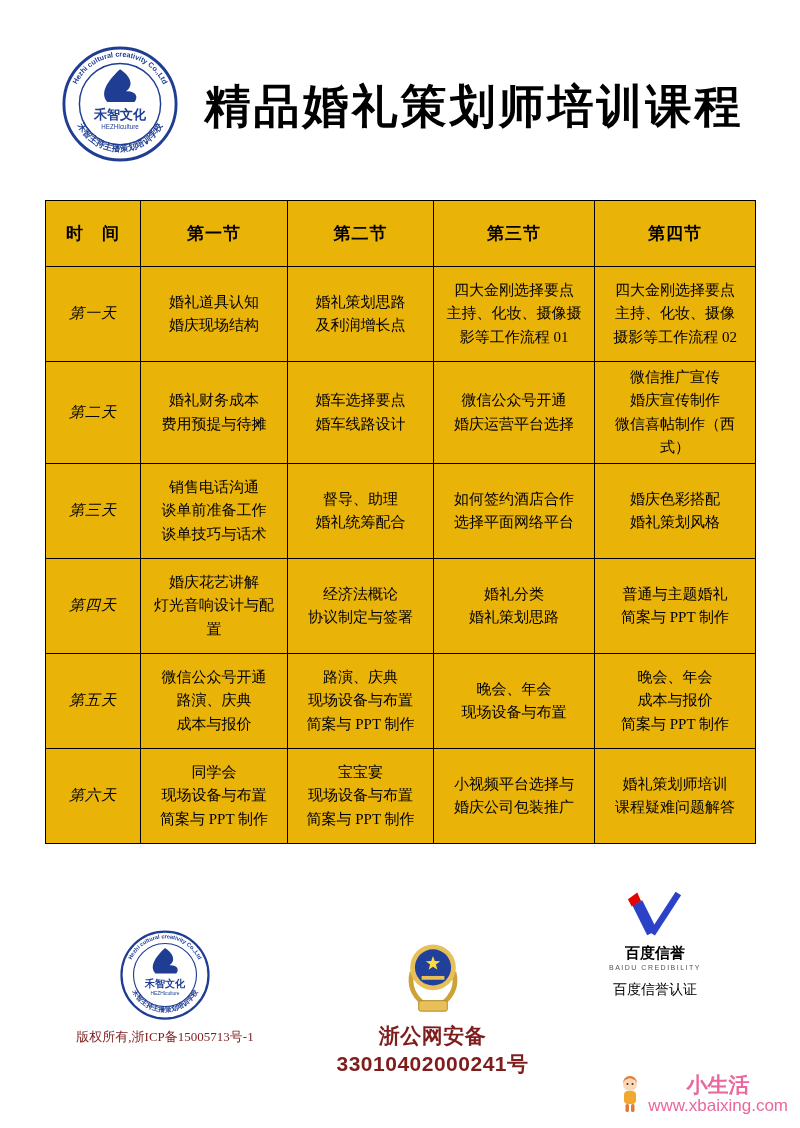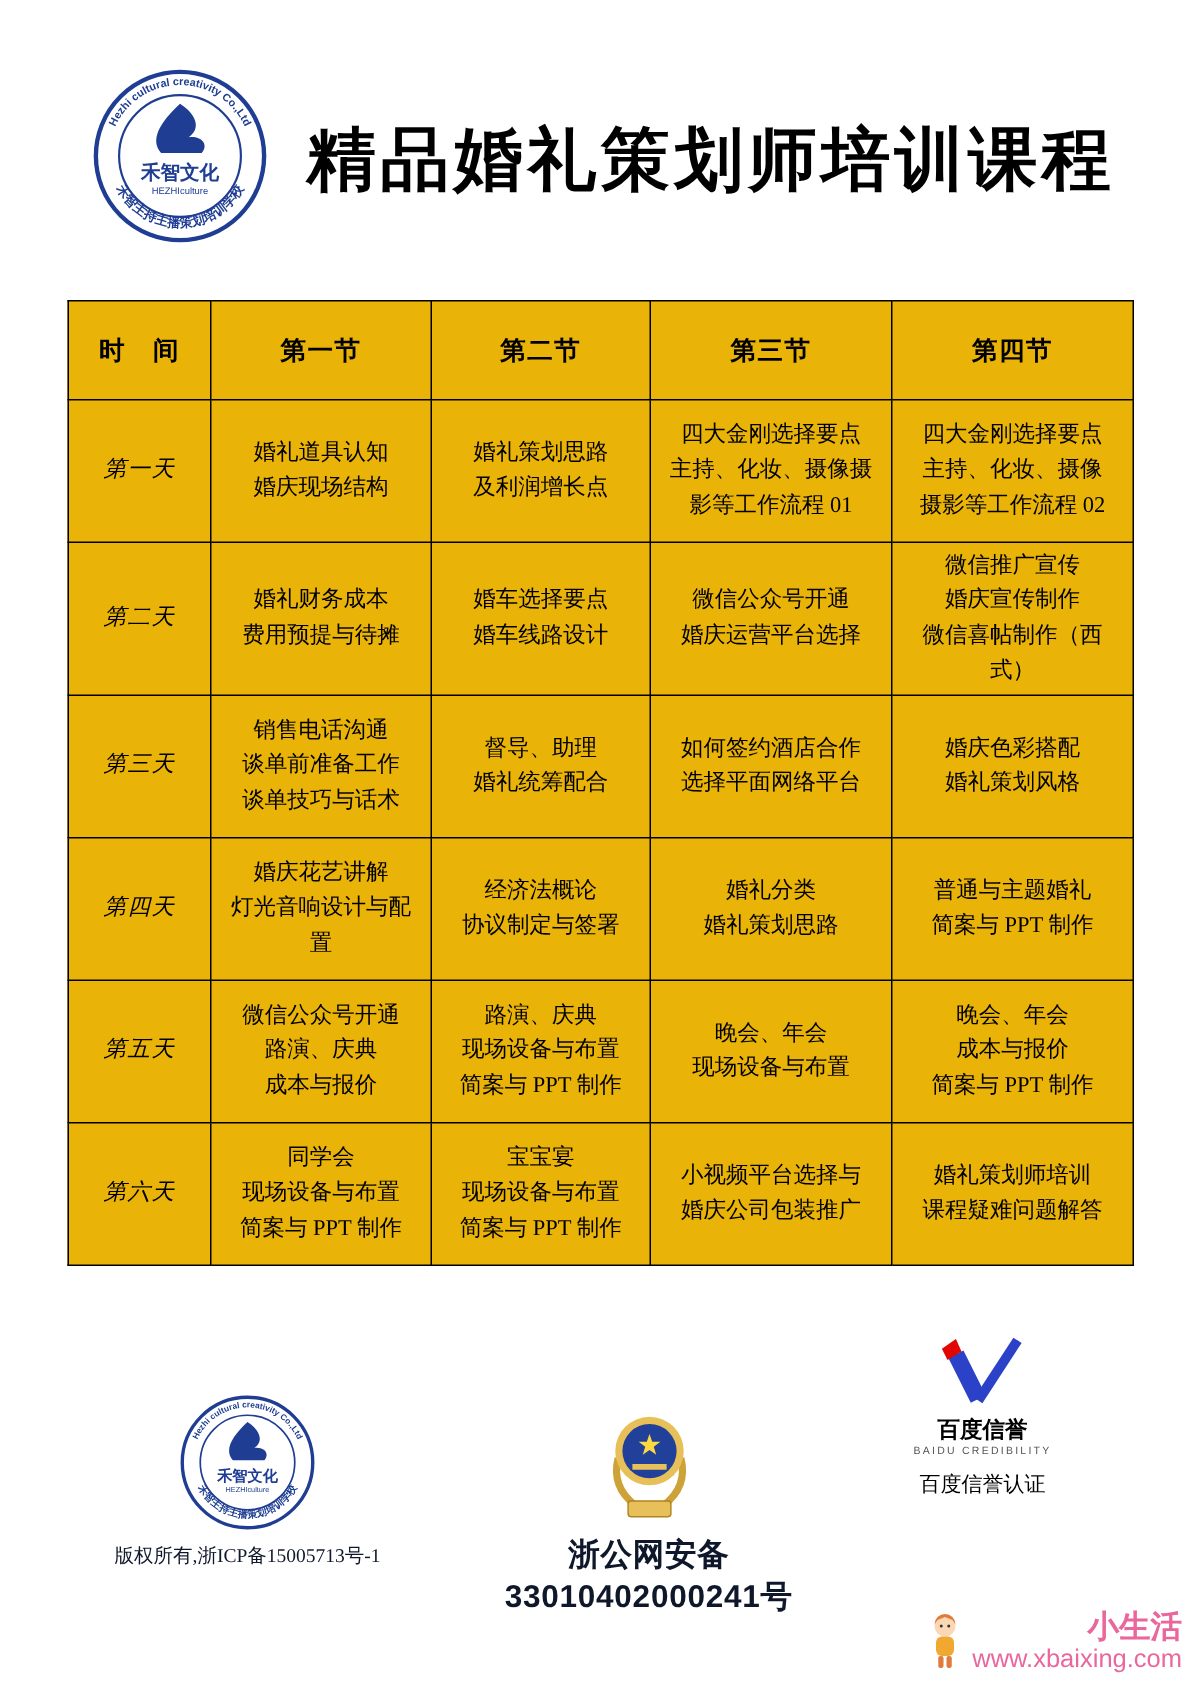--- a/index.html
+++ b/index.html
@@ -38,34 +38,34 @@
   col.c-s1 { width:147px; }
   col.c-s2 { width:146px; }
   col.c-s3 { width:161px; }
   col.c-s4 { width:161px; }
 
   
   .cert { position:absolute; text-align:center; }
   .cert-left   { left:65px;  width:200px; top:930px; }
   .cert-center { left:310px; width:245px; top:936px; }
   .cert-right  { left:580px; width:150px; top:890px; }
-  .cert-text { font-size:13px; margin-top:8px; color:#0f172a; }
+  .cert-text { font-size:13px; margin-top:8px; color:#7f1d1d; }
   .cert-text.bold { font-size:21px; font-weight:bold; letter-spacing:.5px; font-family:"Liberation Sans", sans-serif; }
   .baidu-title { font-size:15px; font-weight:bold; margin-top:4px; font-family:"Liberation Sans", sans-serif; }
   .baidu-sub { font-size:7px; letter-spacing:1.5px; color:#555; margin-top:1px; font-family:"Liberation Sans", sans-serif; }
   .baidu-cert { font-size:14px; margin-top:10px; font-family:"Liberation Sans", sans-serif; }
   .badge-wrap svg, .baidu-wrap svg { display:block; margin:0 auto; }
 
   
   .watermark {
     position:absolute; right:12px; bottom:12px;
     display:flex; align-items:center; gap:5px;
     font-family:"Liberation Sans", sans-serif;
   }
-  .wm-texts { text-align:right; }
+  .wm-texts { text-align:center; }
   .wm-title { font-size:21px; font-weight:bold; color:#e9679c; line-height:1.1; }
   .wm-url   { font-size:17px; color:#e9679c; }
 
   svg text { font-family:"Liberation Sans", sans-serif; }
 </style>
 </head>
 <body>
 
 <div class="page">
 

